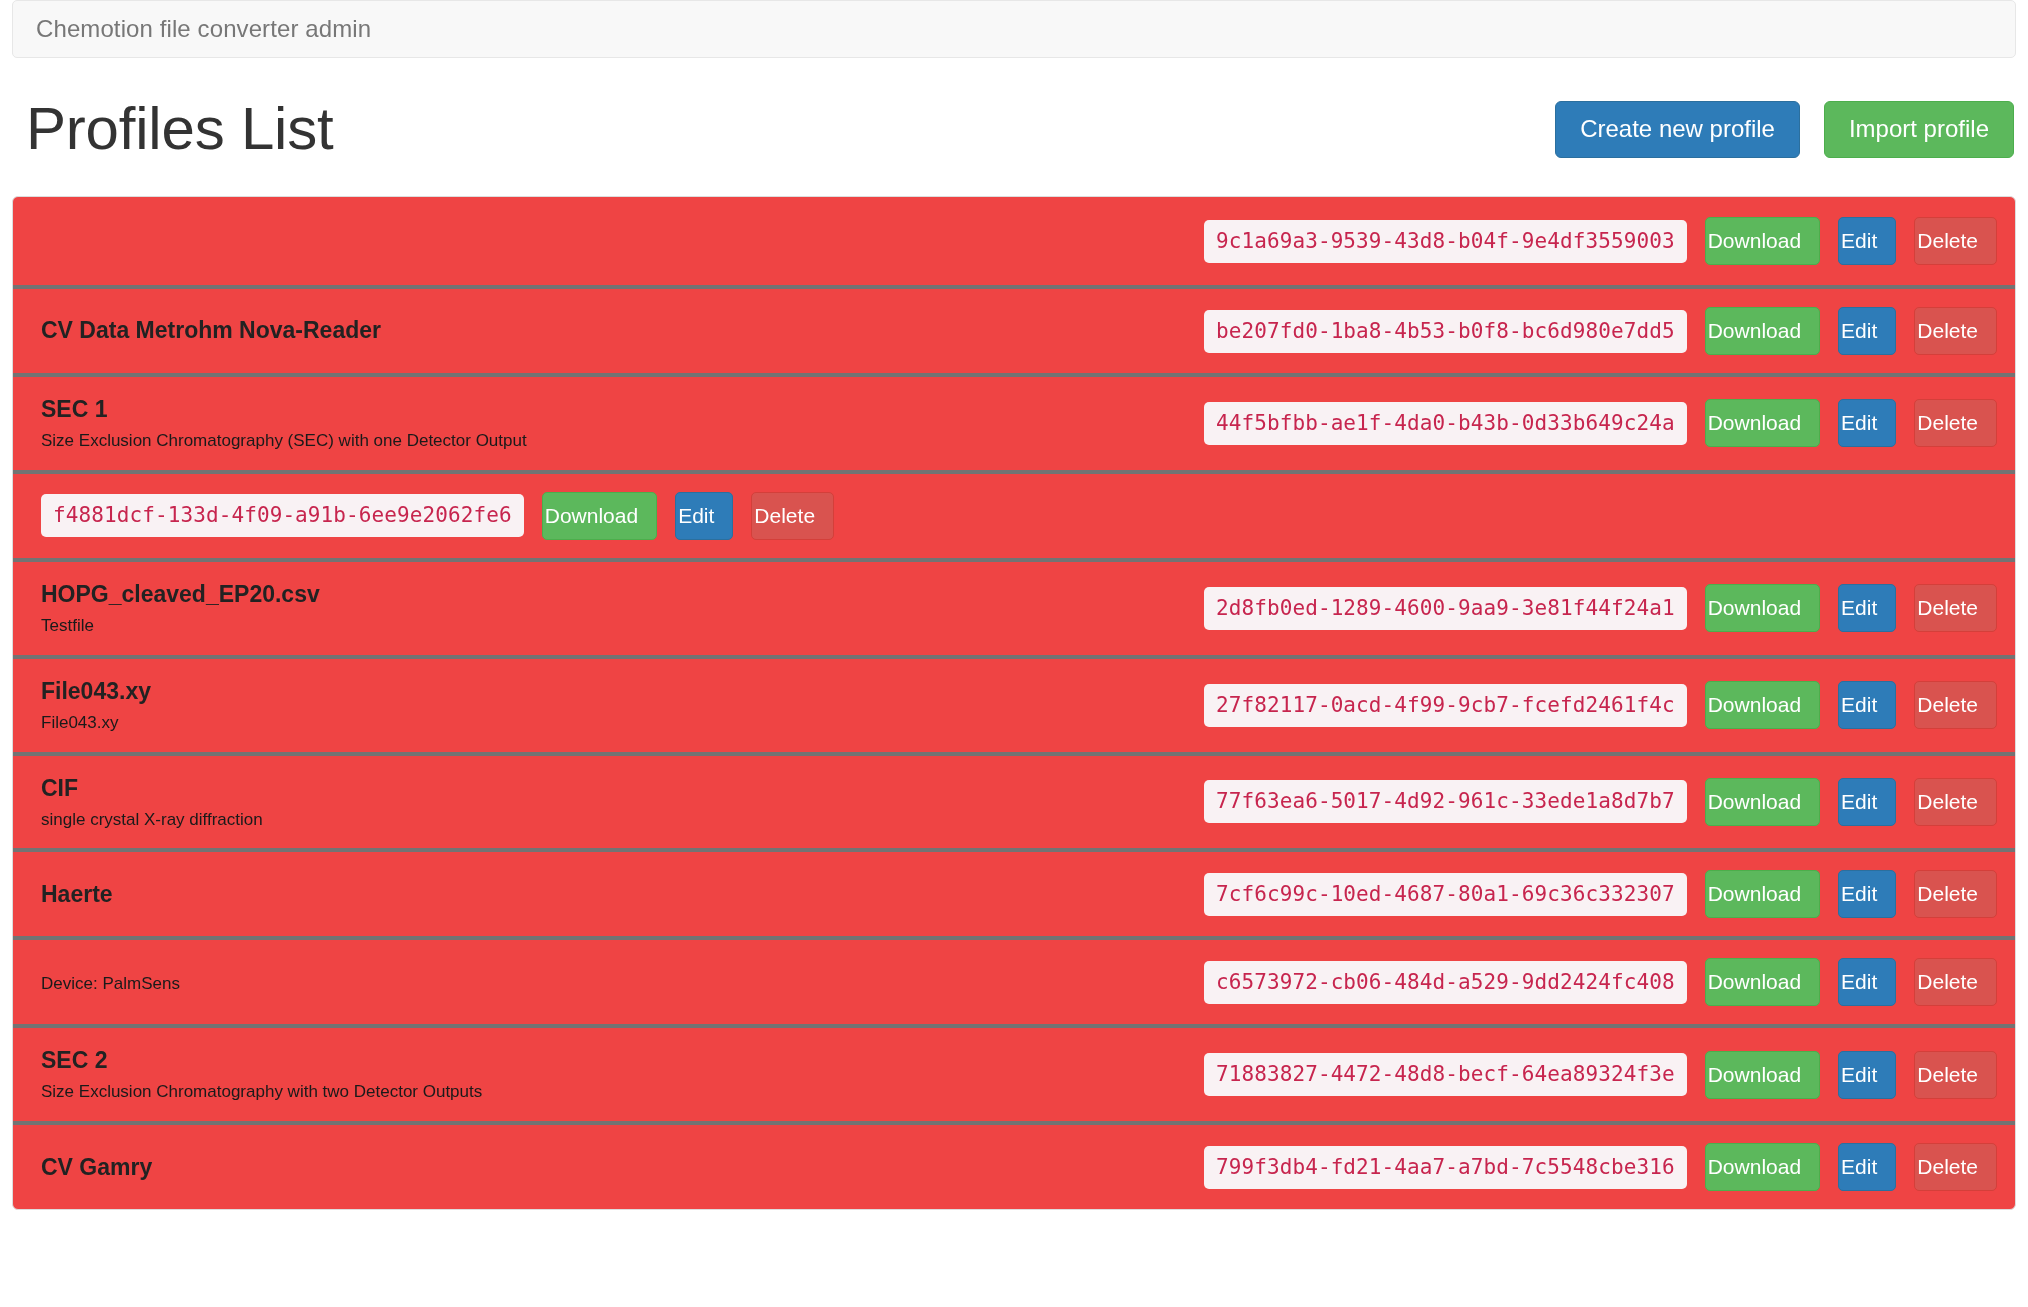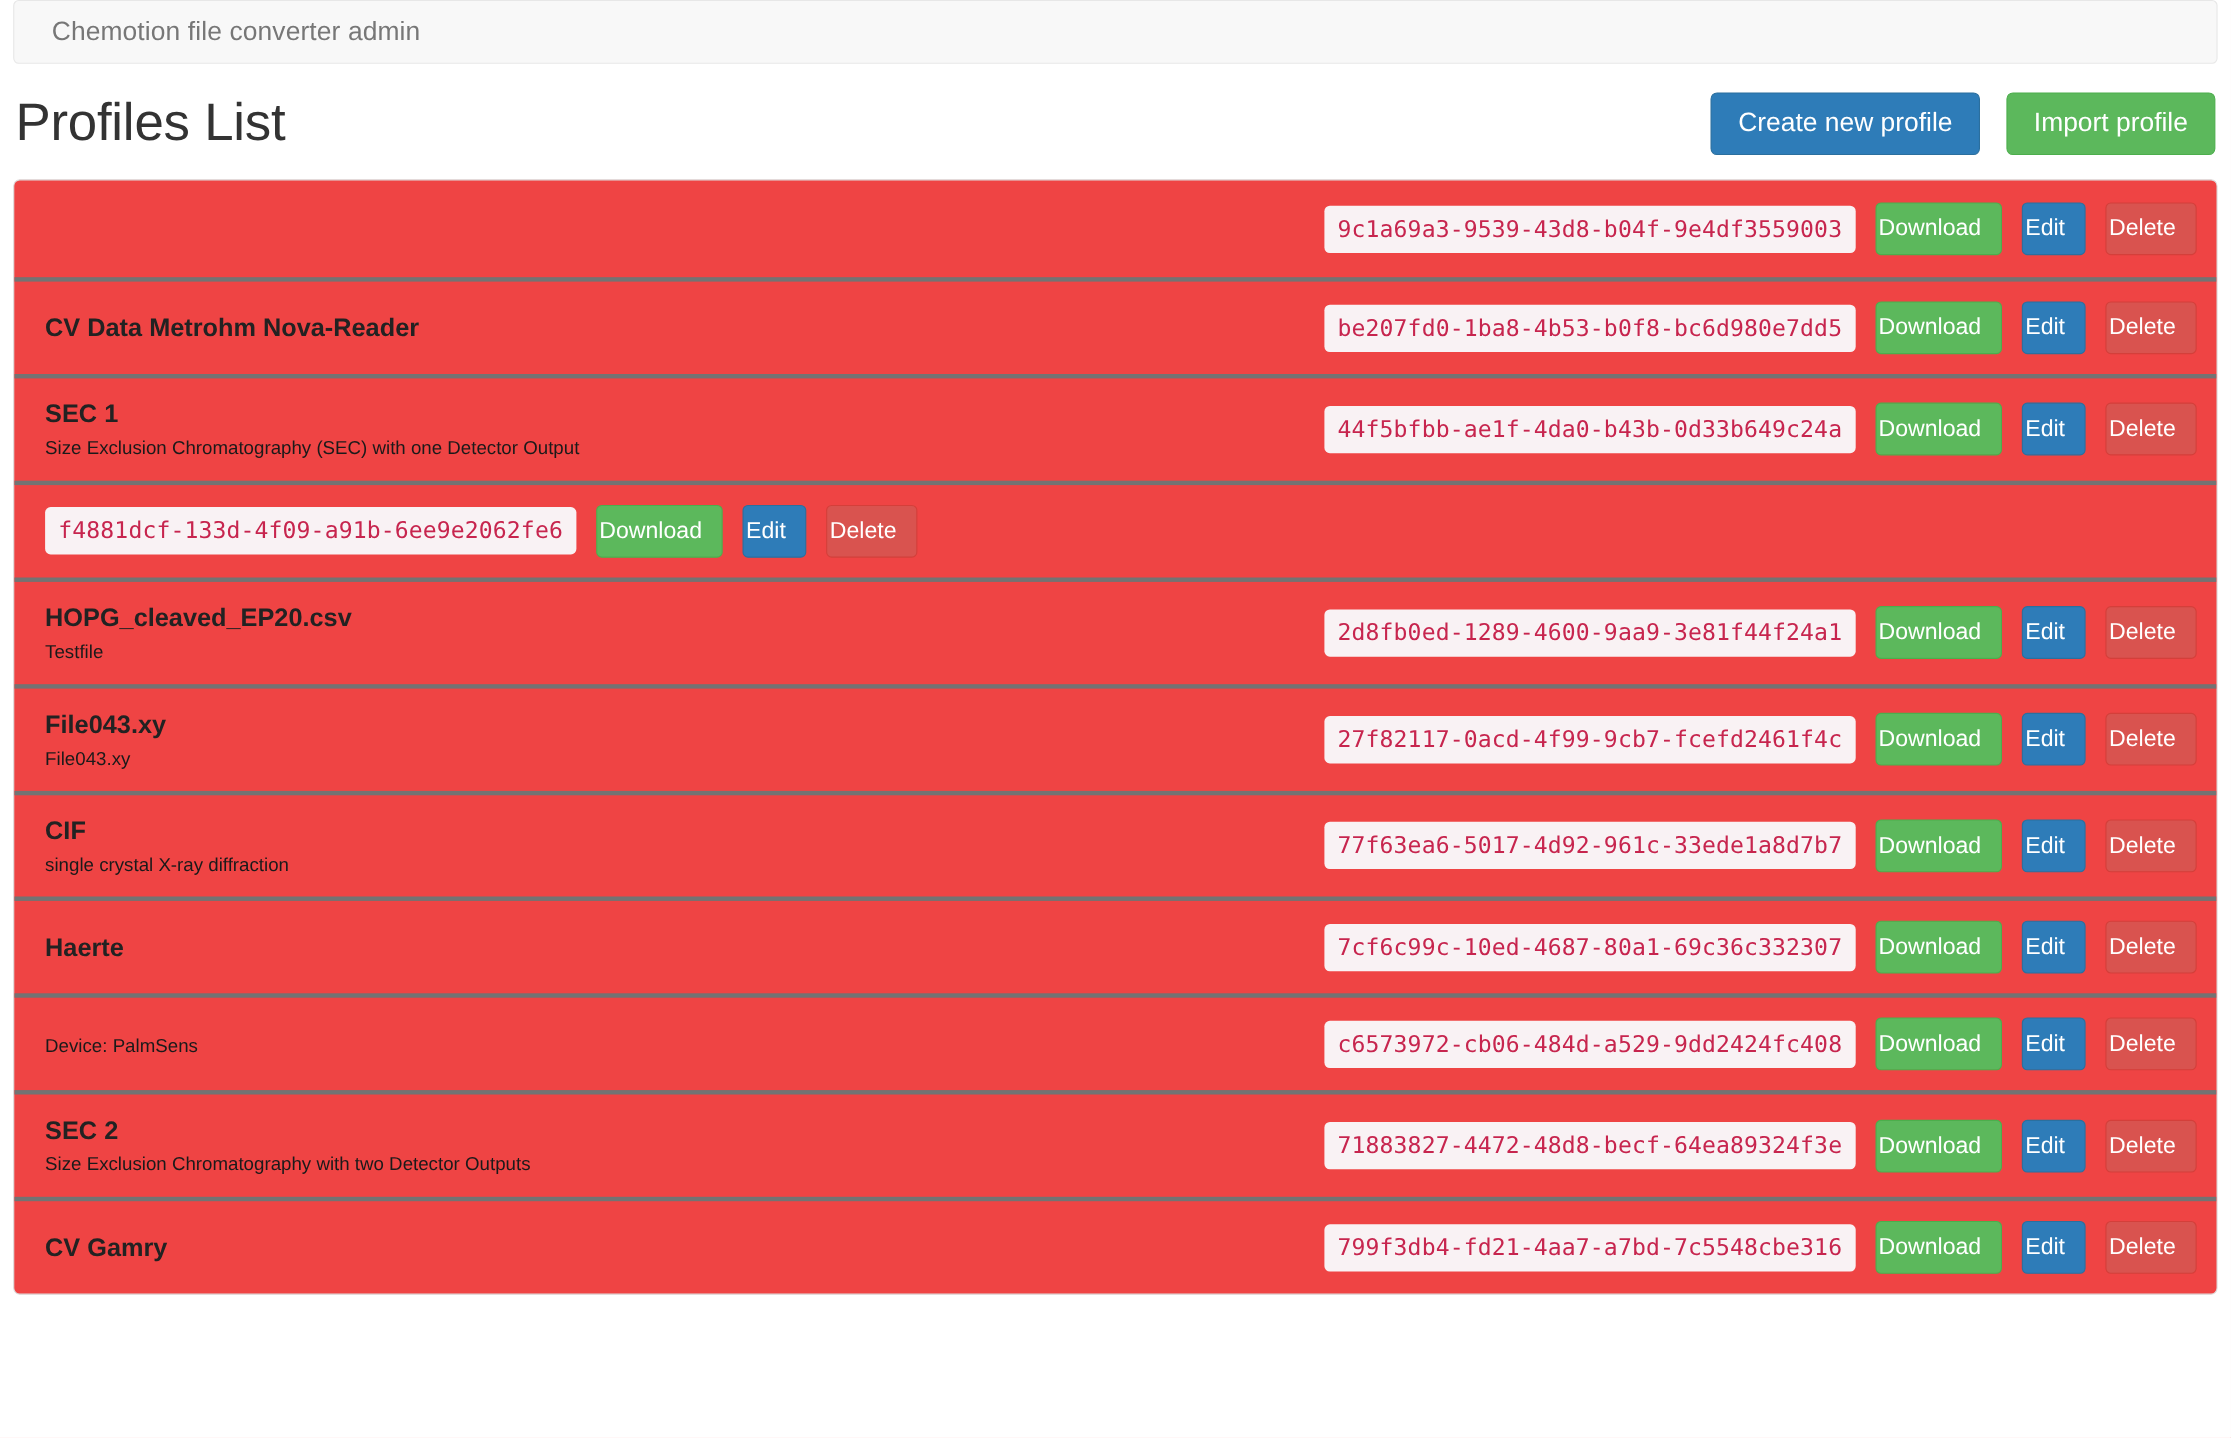--- a/index.html
+++ b/index.html
@@ -22,43 +22,43 @@
   }
 
   
   .navbar {
     height: 58px;
     background: #f8f8f8;
     border: 1px solid #e7e7e7;
     border-radius: 5px;
     display: flex;
     align-items: center;
-    padding: 0 34px;
+    padding: 0 23px;
     margin-bottom: 0;
   }
   .navbar-brand {
     color: #777777;
     font-size: 24px;
     line-height: 1;
     letter-spacing: 0.1px;
     white-space: nowrap;
   }
 
   
   .page-head {
     display: flex;
     align-items: center;
     justify-content: space-between;
     padding: 26px 2px 22px 2px;
   }
   .page-title {
-    font-size: 48px;
+    font-size: 60px;
     font-weight: 400;
     color: #333333;
-    margin: 0;
+    margin: 12px;
     line-height: 1.1;
     letter-spacing: -0.2px;
   }
   .head-actions {
     display: flex;
     gap: 24px;
     align-items: center;
   }
 
   .btn {

